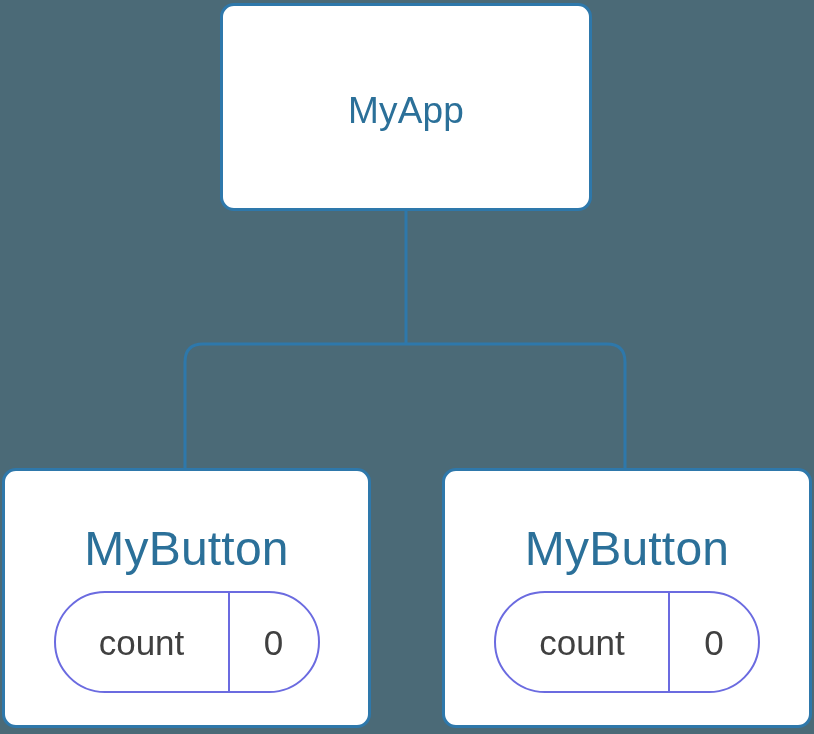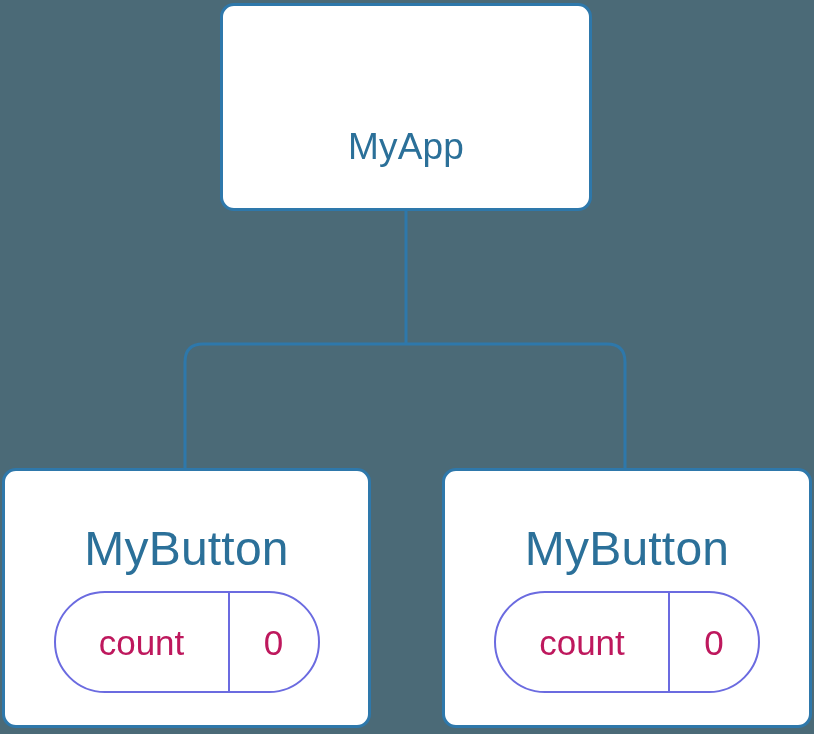--- a/index.html
+++ b/index.html
@@ -71,21 +71,20 @@
     color: #2b7099;
     font-family: "Liberation Sans", sans-serif;
     font-weight: 400;
     letter-spacing: 0.2px;
     white-space: nowrap;
   }
 
   .node-root .node-title {
     top: 84px;
     font-size: 37px;
-    margin-top: 36px;
   }
 
   .node-child-left .node-title,
   .node-child-right .node-title {
     top: 50px;
     font-size: 48px;
   }
 
   
   .state-pill {
@@ -115,21 +114,21 @@
   .pill-val {
     flex: 1 1 auto;
     display: flex;
     align-items: center;
     justify-content: center;
     box-sizing: border-box;
   }
 
   .pill-key span,
   .pill-val span {
-    color: #be185d;
+    color: #404040;
     font-family: "Liberation Sans", sans-serif;
     font-size: 35px;
     font-weight: 400;
     line-height: 1;
     white-space: nowrap;
   }
 </style>
 </head>
 <body>
 

